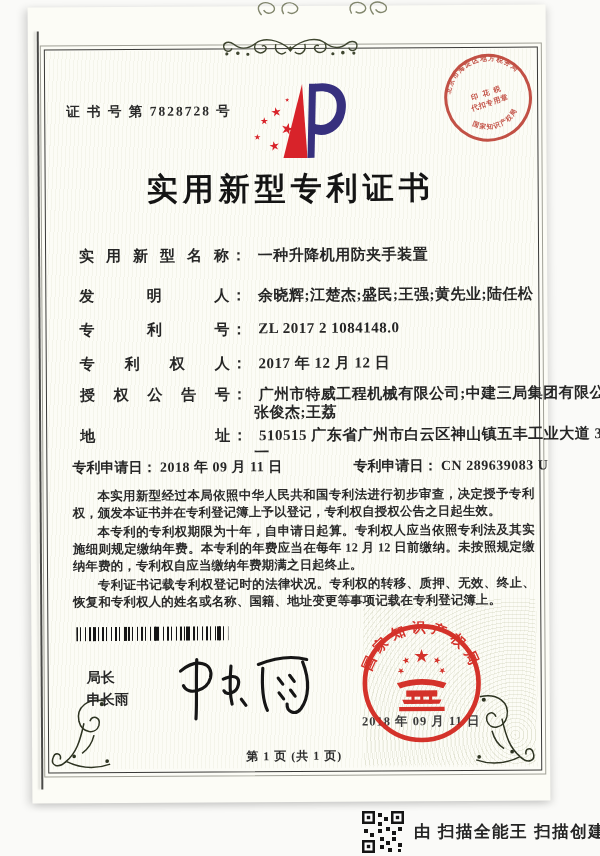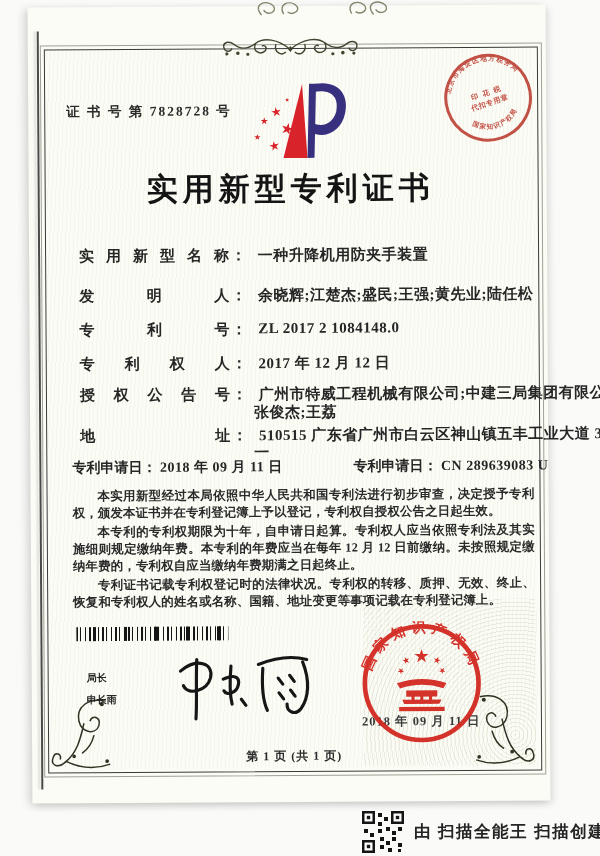--- a/index.html
+++ b/index.html
@@ -28,21 +28,21 @@
   .grow{position:absolute;left:42px;top:452px;width:460px;font-size:14px;font-weight:700;color:#262626;white-space:nowrap;}
   .grow .gval{letter-spacing:.5px;}
   .grow .gright{position:absolute;left:281px;top:0;}
   .paras{position:absolute;left:42px;top:481px;width:462px;font-size:12.4px;line-height:17px;
          font-weight:600;color:#2a2a2a;text-align:justify;letter-spacing:.2px;}
   .paras p{margin:0 0 2px 0;text-indent:2em;}
   .barcode{position:absolute;left:45px;top:620px;width:152px;height:14px;
      background:
        repeating-linear-gradient(90deg,#151515 0 2px,transparent 2px 4px,#151515 4px 5px,transparent 5px 9px,#151515 9px 10px,transparent 10px 13px),
        repeating-linear-gradient(90deg,transparent 0 17px,#151515 17px 20px,transparent 20px 31px);}
-  .director{position:absolute;left:55px;top:660px;font-size:10px;font-weight:700;line-height:22px;color:#262626;}
+  .director{position:absolute;left:55px;top:660px;font-size:14px;font-weight:700;line-height:22px;color:#262626;}
   .sig{position:absolute;left:138px;top:640px;width:150px;height:76px;transform:rotate(-3deg);}
   .sealdate{position:absolute;left:330px;top:708px;font-size:12.5px;font-weight:700;letter-spacing:1px;color:#3a3a3a;z-index:1;}
   .seal{position:absolute;left:328px;top:616px;width:124px;height:124px;opacity:.93;z-index:2;}
   .pagefoot{position:absolute;left:16px;top:742px;width:492px;text-align:center;font-size:12px;font-weight:700;
             letter-spacing:1px;color:#2c2c2c;}
   .watermark{position:absolute;left:362px;top:810px;height:44px;display:flex;align-items:center;gap:10px;}
   .wm-text{font-family:"Liberation Sans","DejaVu Sans",sans-serif;font-size:16.5px;font-weight:700;
            letter-spacing:1.5px;color:#242424;white-space:nowrap;}
   .orn-top{position:absolute;left:190px;top:31px;width:145px;height:24px;}
   .orn-edge{position:absolute;left:196px;top:-7px;width:200px;height:17px;opacity:.75;}

